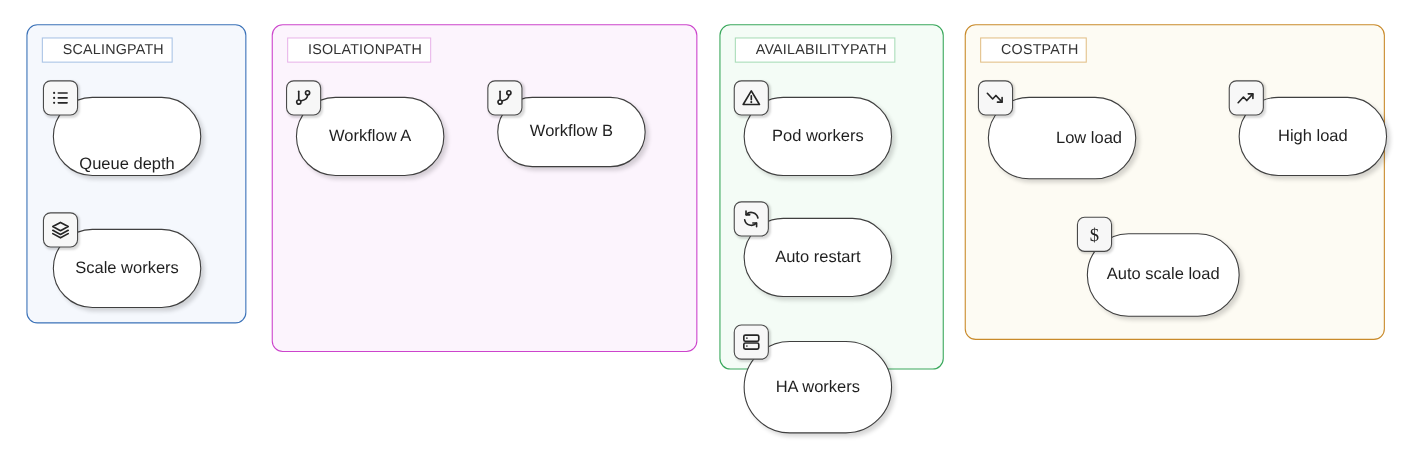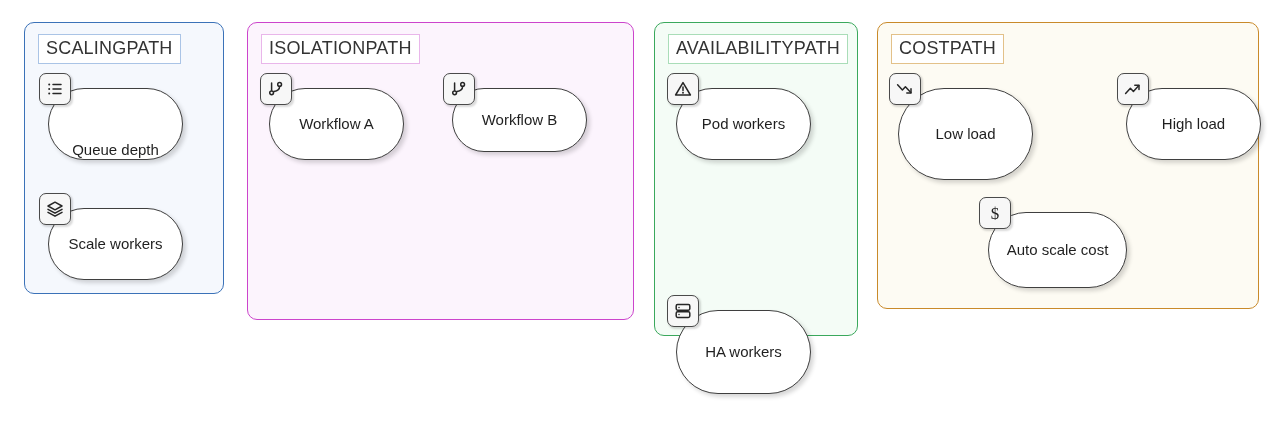--- a/index.html
+++ b/index.html
@@ -19,22 +19,22 @@
     position: absolute;
     border: 1.6px solid #888;
     border-radius: 10px;
   }
   .group-label {
     position: absolute;
     top: 11px;
     left: 13px;
     background: #ffffff;
     border: 1px solid #bbb;
-    padding: 2px 7px 3px 7px;
-    font-size: 18px;
+    padding: 2px 7px 3px 18px;
+    font-size: 13px;
     color: #333333;
     letter-spacing: 0.2px;
     line-height: 1.25;
     white-space: nowrap;
   }
   .node {
     position: absolute;
     background: #ffffff;
     border: 1.6px solid #3f3f3f;
     border-radius: 999px;
@@ -159,31 +159,42 @@
     <div class="node" style="left: 676px; top: 88px; width: 135px; height: 72px;">
       <div class="node-icon">
         <svg width="18" height="18" viewBox="0 0 18 18">
           <path stroke="#262626" stroke-width="1.5" fill="none" stroke-linecap="round" stroke-linejoin="round" d="M9 2.6 16.4 15H1.6z"></path>
           <path stroke="#262626" stroke-width="1.5" fill="none" stroke-linecap="round" stroke-linejoin="round" d="M9 7v3.6"></path>
           <circle cx="9" cy="12.8" r="0.95" fill="#262626"></circle>
         </svg>
       </div>
       <div class="node-label" style="white-space: pre-line;">Pod workers</div>
     </div>
+    <div class="node" style="left: 676px; top: 198px; width: 135px; height: 72px;">
+      <div class="node-icon">
+        <svg width="18" height="18" viewBox="0 0 18 18">
+          <path stroke="#262626" stroke-width="1.5" fill="none" stroke-linecap="round" stroke-linejoin="round" d="M15 8.2a6.2 6.2 0 0 0-10.6-3.1"></path>
+          <path stroke="#262626" stroke-width="1.5" fill="none" stroke-linecap="round" stroke-linejoin="round" d="M3 9.8a6.2 6.2 0 0 0 10.6 3.1"></path>
+          <path stroke="#262626" stroke-width="1.5" fill="none" stroke-linecap="round" stroke-linejoin="round" d="M4.2 1.9v3.4h3.4"></path>
+          <path stroke="#262626" stroke-width="1.5" fill="none" stroke-linecap="round" stroke-linejoin="round" d="M13.8 16.1v-3.4h-3.4"></path>
+        </svg>
+      </div>
+      <div class="node-label" style="white-space: pre-line;">Auto restart</div>
+    </div>
     <div class="node" style="left: 676px; top: 310px; width: 135px; height: 84px;">
       <div class="node-icon">
         <svg width="18" height="18" viewBox="0 0 18 18">
           <rect stroke="#262626" stroke-width="1.5" fill="none" stroke-linecap="round" stroke-linejoin="round" x="2.2" y="2.6" width="13.6" height="5.6" rx="1.4"></rect>
           <rect stroke="#262626" stroke-width="1.5" fill="none" stroke-linecap="round" stroke-linejoin="round" x="2.2" y="9.8" width="13.6" height="5.6" rx="1.4"></rect>
           <path stroke="#262626" stroke-width="1.5" fill="none" stroke-linecap="round" stroke-linejoin="round" d="M5 5.4h0.01M5 12.6h0.01"></path>
         </svg>
       </div>
       <div class="node-label" style="white-space: pre-line;">HA workers</div>
     </div>
-    <div class="node" style="left: 898px; top: 88px; width: 135px; height: 92px;">
+    <div class="node" style="left: 898px; top: 88px; width: 135px; height: 75px; justify-content: flex-end;">
       <div class="node-icon">
         <svg width="18" height="18" viewBox="0 0 18 18">
           <path stroke="#262626" stroke-width="1.5" fill="none" stroke-linecap="round" stroke-linejoin="round" d="M1.6 4.8 6.4 10l3-3.2 5.4 5.8"></path>
           <path stroke="#262626" stroke-width="1.5" fill="none" stroke-linecap="round" stroke-linejoin="round" d="M10.8 12.9h4.2V8.7"></path>
         </svg>
       </div>
       <div class="node-label" style="white-space: pre-line;">Low load</div>
     </div>
     <div class="node" style="left: 1126px; top: 88px; width: 135px; height: 72px;">
       <div class="node-icon">
@@ -191,15 +202,15 @@
           <path stroke="#262626" stroke-width="1.5" fill="none" stroke-linecap="round" stroke-linejoin="round" d="M1.6 13.4 6.4 8.2l3 3.2 5.4-5.8"></path>
           <path stroke="#262626" stroke-width="1.5" fill="none" stroke-linecap="round" stroke-linejoin="round" d="M10.8 5.3h4.2v4.2"></path>
         </svg>
       </div>
       <div class="node-label" style="white-space: pre-line;">High load</div>
     </div>
     <div class="node" style="left: 988px; top: 212px; width: 139px; height: 76px;">
       <div class="node-icon">
         <span class="dollar">$</span>
       </div>
-      <div class="node-label" style="white-space: pre-line;">Auto scale cost</div>
+      <div class="node-label" style="white-space: pre-line;">Auto scale load</div>
     </div>
   </div>
 
 </body></html>

